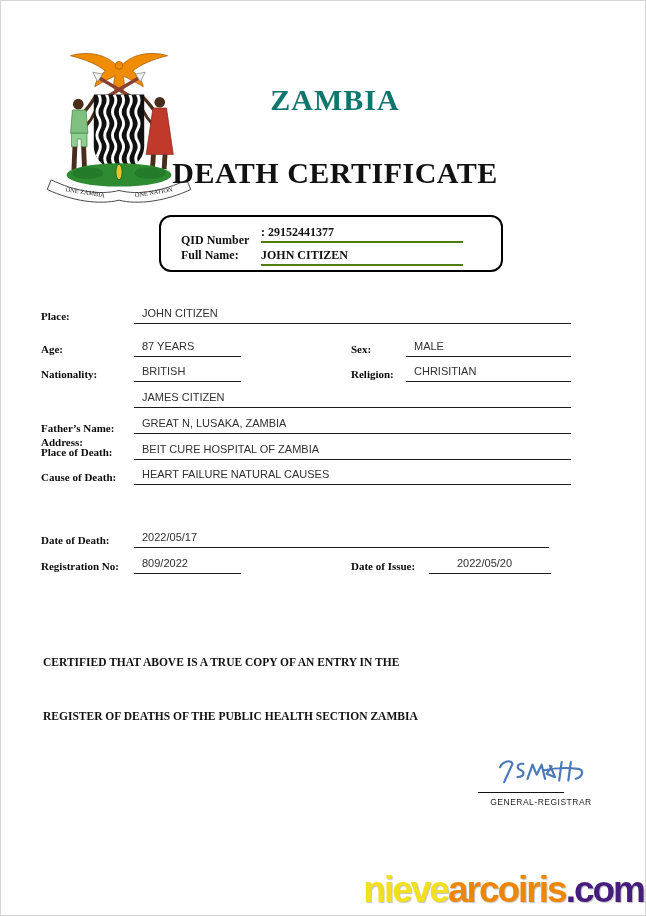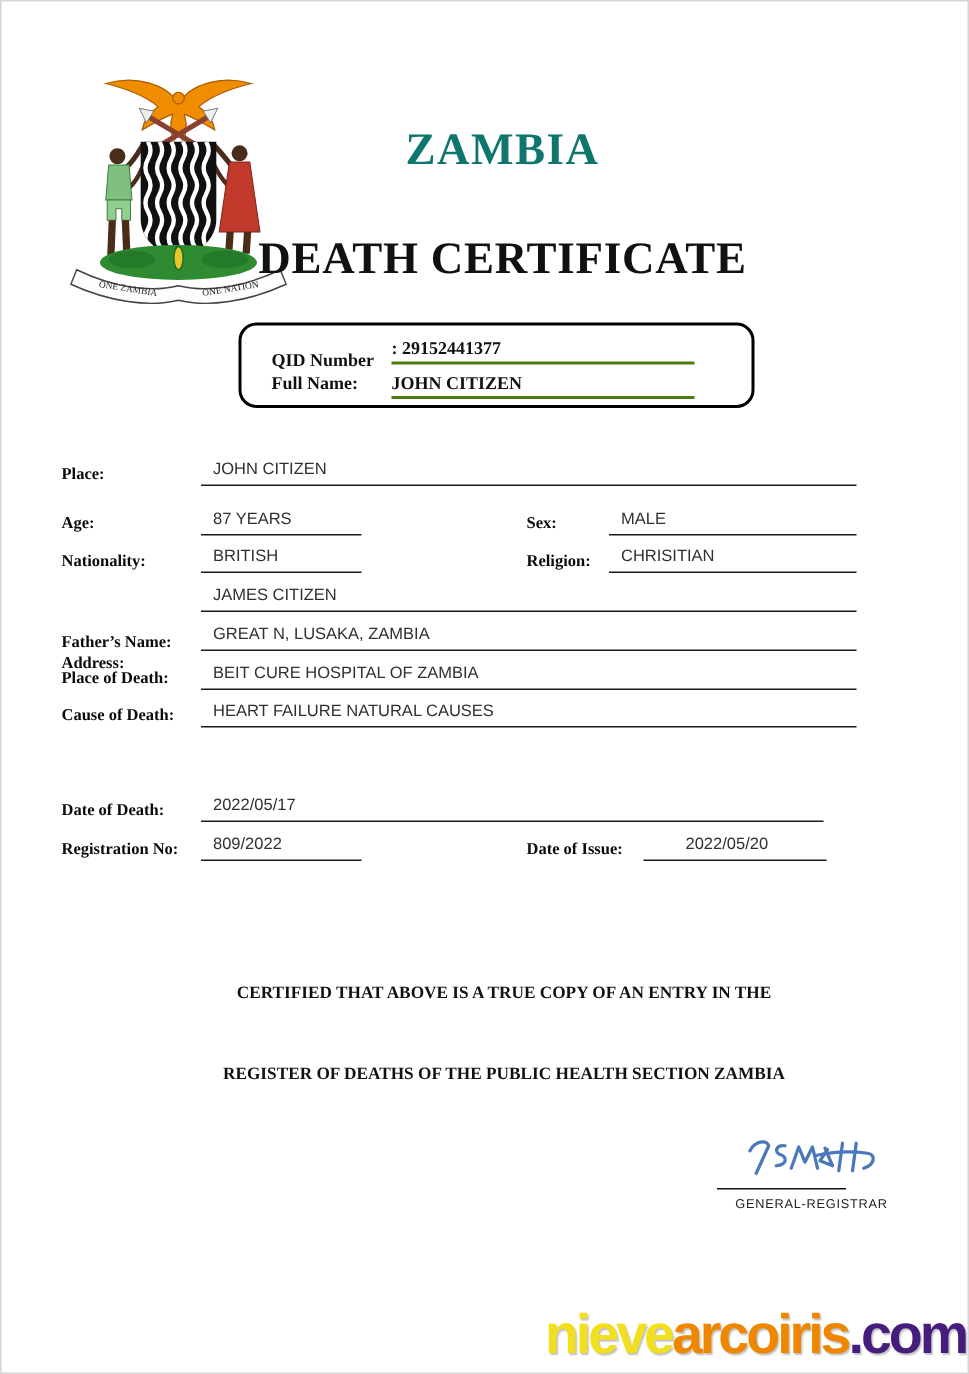--- a/index.html
+++ b/index.html
@@ -48,21 +48,21 @@
   }
   .f-line{
     position:absolute;height:17px;
     border-bottom:1px solid #1a1a1a;
     font-family:"Liberation Sans", sans-serif;
     font-size:11px;color:#303030;
     padding-left:8px;box-sizing:border-box;
     white-space:nowrap;
   }
   
-  .cert-wrap{left:59px;top:0;width:552px;text-align:center;}
+  .cert-wrap{left:42px;top:0;width:552px;text-align:left;}
   .cert-line{
     position:absolute;left:0;width:100%;
     font-size:11.5px;font-weight:bold;color:#111;
     font-family:"Liberation Serif", serif;
   }
   
   .sig-svg{left:494px;top:753px;width:100px;height:38px;}
   .sig-line{left:477px;top:791px;width:86px;border-top:1.5px solid #111;}
   .registrar-title{
     left:465px;top:796px;width:150px;text-align:center;

